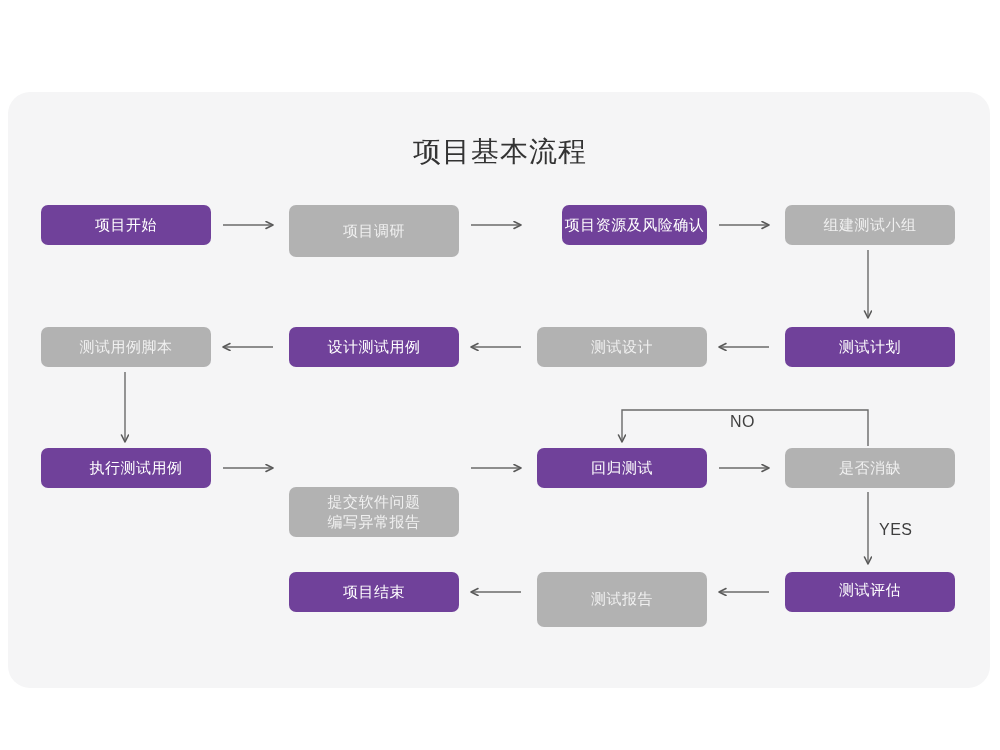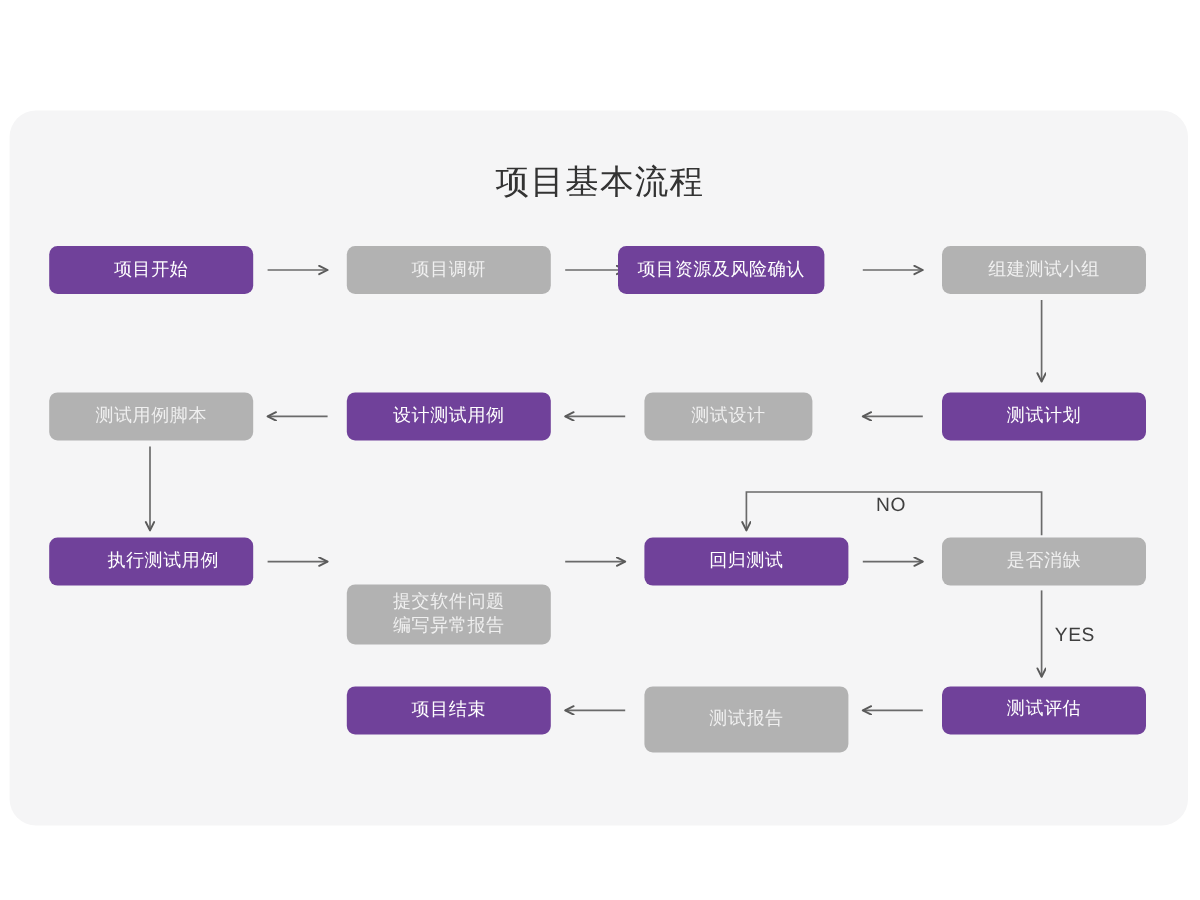--- a/index.html
+++ b/index.html
@@ -149,37 +149,37 @@
       <line x1="521" y1="592" x2="471" y2="592" marker-end="url(#ah)"></line>
     </g>
   </svg>
 
   <div class="edge-label" style="left:730px; top:413px;">NO</div>
   <div class="edge-label" style="left:879px; top:521px;">YES</div>
 
   <div class="node purple" style="left:41px;  top:205px; width:170px; height:40px;">
     <span class="lbl">项目开始</span>
   </div>
-  <div class="node gray" style="left:289px; top:205px; width:170px; height:40px;">
+  <div class="node gray" style="left:289px; top:205px; width:170px; height:52px;">
     <span class="lbl">项目调研</span>
   </div>
-  <div class="node purple" style="left:515px; top:205px; width:172px; height:40px;">
+  <div class="node purple" style="left:562px; top:205px; width:145px; height:40px;">
     <span class="lbl">项目资源及风险确认</span>
   </div>
   <div class="node gray" style="left:785px; top:205px; width:170px; height:40px;">
     <span class="lbl">组建测试小组</span>
   </div>
 
   <div class="node gray" style="left:41px;  top:327px; width:170px; height:40px;font-family:Liberation Serif, serif;">
     <span class="lbl">测试用例脚本</span>
   </div>
   <div class="node purple" style="left:289px; top:327px; width:170px; height:40px;">
     <span class="lbl">设计测试用例</span>
   </div>
-  <div class="node gray" style="left:537px; top:327px; width:140px; height:40px;">
+  <div class="node gray" style="left:537px; top:327px; width:170px; height:40px;">
     <span class="lbl">测试设计</span>
   </div>
   <div class="node purple" style="left:785px; top:327px; width:170px; height:40px;">
     <span class="lbl">测试计划</span>
   </div>
 
   <div class="node purple" style="left:41px;  top:448px; width:170px; height:40px;padding-left:20px;">
     <span class="lbl">执行测试用例</span>
   </div>
   <div class="node gray" style="left:289px; top:443px; width:170px; height:50px;margin-top:44px;">

